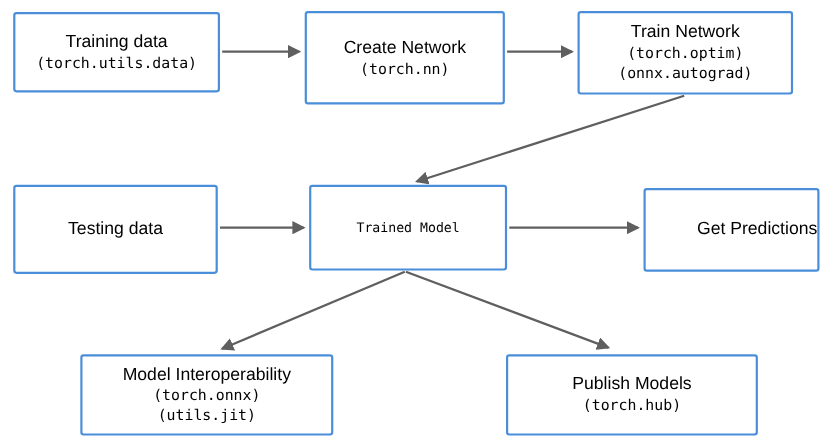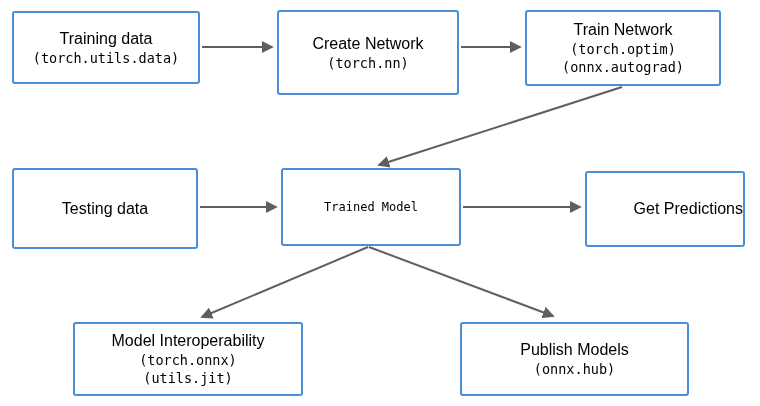--- a/index.html
+++ b/index.html
@@ -129,16 +129,16 @@
   </div>
 
   <div class="node n-interop">
     <div class="title">Model Interoperability</div>
     <div class="code">(torch.onnx)</div>
     <div class="code">(utils.jit)</div>
   </div>
 
   <div class="node n-publish">
     <div class="title">Publish Models</div>
-    <div class="code">(onnx.hub)</div>
+    <div class="code">(torch.hub)</div>
   </div>
 
 </div>
 
 </body></html>

